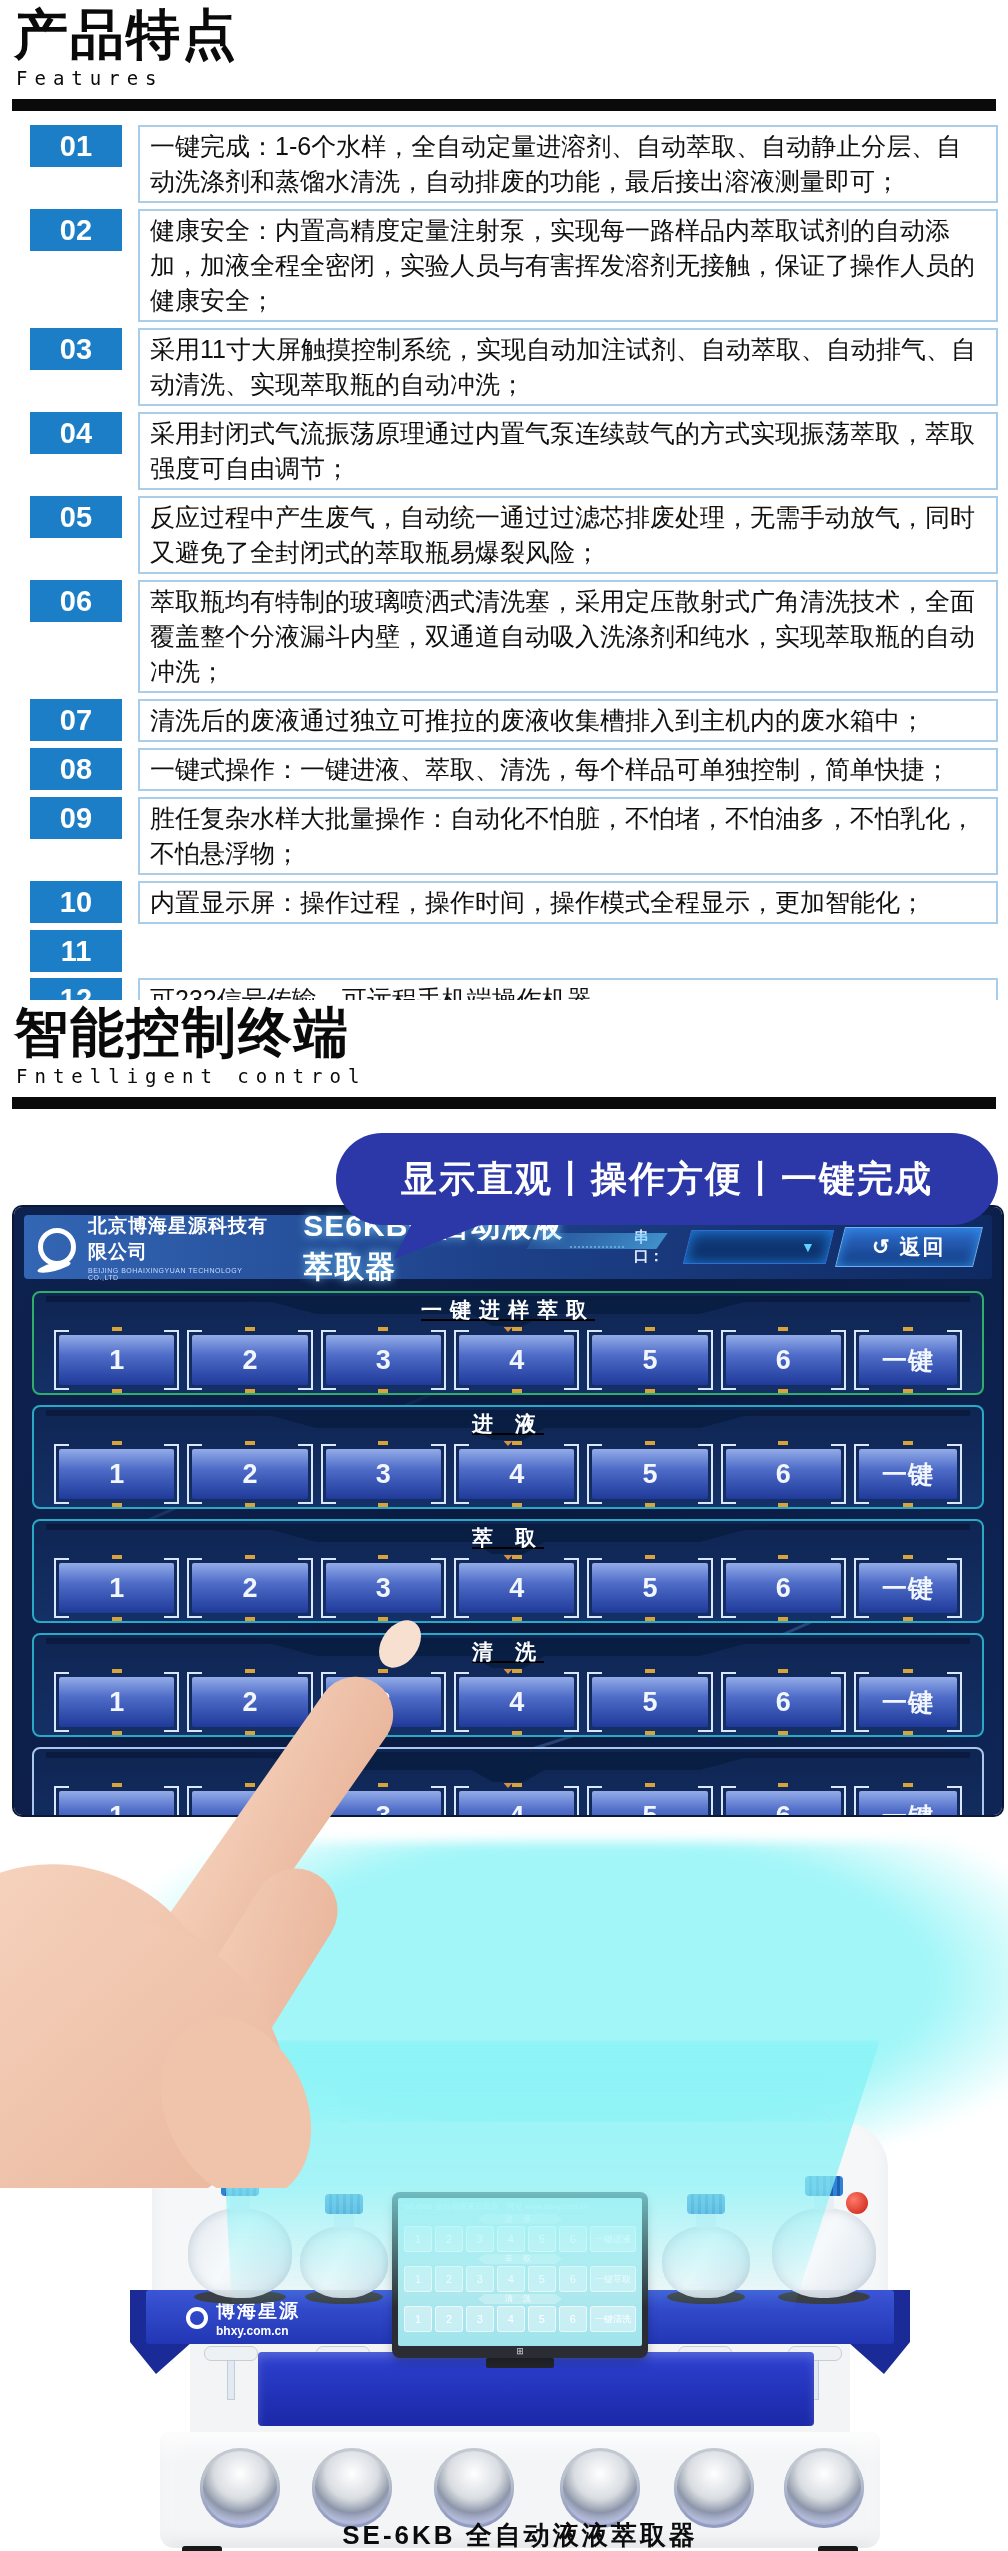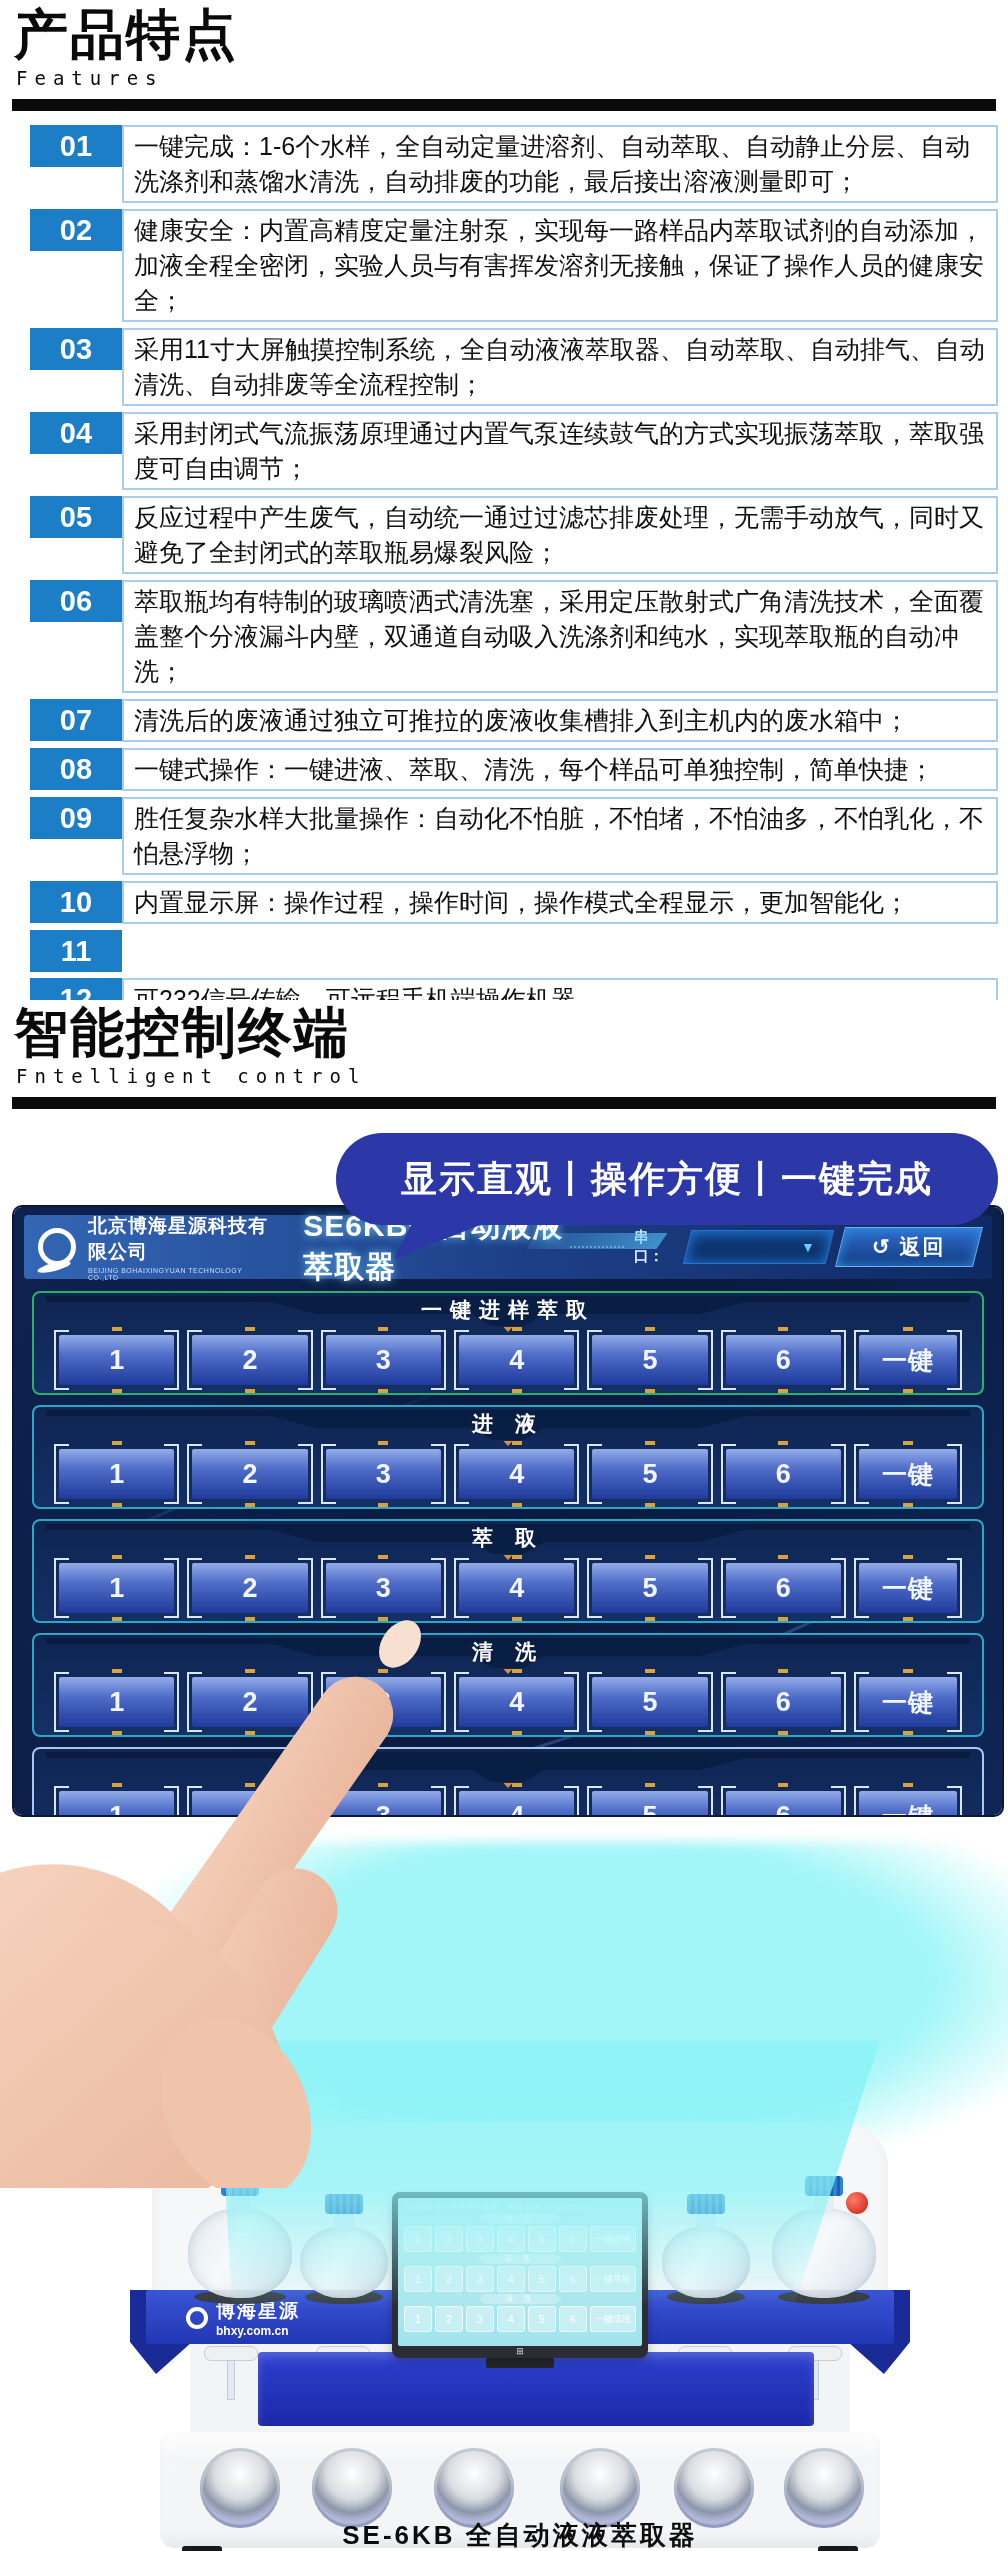--- a/index.html
+++ b/index.html
@@ -4,21 +4,21 @@
 <style>
   html,body{margin:0;padding:0;background:#fff;}
   .page{position:relative;width:1008px;height:2551px;background:#ffffff;overflow:hidden;
         font-family:"Liberation Sans",sans-serif;}
 
   
   .features{position:absolute;left:0;top:0;width:1008px;height:1000px;overflow:hidden;}
   .sec-title{margin:6px 0 0 14px;font-weight:bold;font-size:54px;line-height:1.05;color:#0a0a0a;letter-spacing:2px;}
   .sec-sub{margin:4px 0 0 16px;font-family:"DejaVu Sans Mono",monospace;font-size:19px;letter-spacing:7px;color:#0a0a0a;}
   .sec-rule{height:12px;background:#0a0a0a;margin:10px 12px 14px 12px;}
-  .feat-row{display:flex;margin:0 10px 6px 30px;align-items:flex-start;}
+  .feat-row{display:flex;gap:16px;margin:0 10px 6px 30px;align-items:flex-start;}
   .feat-num{flex:0 0 92px;height:42px;background:#1b7ec6;color:#fff;font-weight:bold;font-size:29px;line-height:42px;text-align:center;}
   .feat-text{flex:1;border:2px solid #aacdea;background:#fff;padding:2px 10px;font-size:25px;line-height:35px;color:#101010;}
 
   
   .control-head{position:absolute;left:0;top:998px;width:1008px;}
 
   
   .bubble{position:absolute;left:336px;top:1133px;width:662px;height:92px;background:#2c38a8;border-radius:46px;
           display:flex;align-items:center;justify-content:center;z-index:22;}
   .bubble-text{color:#fff;font-weight:bold;font-size:36px;letter-spacing:2px;}
@@ -54,21 +54,21 @@
           position:relative;display:flex;align-items:center;justify-content:flex-end;padding-right:14px;box-sizing:border-box;}
   .dropdown .arr{color:#5fd0ff;font-size:14px;transform:skewX(14deg);}
   .back-btn{width:142px;height:38px;background:linear-gradient(180deg,#2f6fd0,#123a80);
           border:1px solid #6fb0f0;box-shadow:inset 0 0 12px #2f8fe8;transform:skewX(-14deg);
           display:flex;align-items:center;justify-content:center;}
   .back-btn .bb{transform:skewX(14deg);color:#fff;font-weight:bold;font-size:21px;letter-spacing:2px;}
 
   .panels{position:absolute;left:18px;right:18px;top:84px;bottom:10px;display:flex;flex-direction:column;gap:10px;}
   .panel{flex:1;border:2px solid #2aa9c4;border-radius:8px;background:linear-gradient(180deg,#0f2552,#143066);
          position:relative;padding:3px 12px 8px;box-sizing:border-box;}
-  .panel-head{height:32px;position:relative;text-align:center;}
+  .panel-head{height:32px;position:relative;text-align:center;text-decoration:underline;}
   .ph-trap{position:absolute;left:22%;right:22%;top:0;height:30px;background:#0a1d42;opacity:.95;
          clip-path:polygon(0 0,100% 0,87% 60%,57% 60%,53% 100%,47% 100%,43% 60%,13% 60%);}
   .ph-line{position:absolute;left:0;right:0;top:0;height:6px;background:rgba(10,25,60,.8);}
   .ph-label{position:relative;color:#fff;font-weight:bold;font-size:21px;line-height:28px;letter-spacing:8px;}
   .ph-tick{position:absolute;left:50%;top:31px;width:9px;height:5px;background:#d98f3c;transform:translateX(-50%);
          clip-path:polygon(50% 100%,0 0,100% 0);}
   .panel-btns{display:flex;margin-top:7px;padding:0 4px;}
   .tbtn{flex:1;height:50px;margin:0 9px;position:relative;border-radius:2px;cursor:pointer;
         background:linear-gradient(180deg,#93ace8 0%,#4f6cc8 40%,#1f3a9a 100%);
         display:flex;align-items:center;justify-content:center;color:#f2f6ff;font-weight:bold;font-size:27px;}
@@ -160,21 +160,21 @@
     <div class="feat-text">一键完成：1-6个水样，全自动定量进溶剂、自动萃取、自动静止分层、自动洗涤剂和蒸馏水清洗，自动排废的功能，最后接出溶液测量即可；</div>
   </div>
 
   <div class="feat-row">
     <div class="feat-num">02</div>
     <div class="feat-text">健康安全：内置高精度定量注射泵，实现每一路样品内萃取试剂的自动添加，加液全程全密闭，实验人员与有害挥发溶剂无接触，保证了操作人员的健康安全；</div>
   </div>
 
   <div class="feat-row">
     <div class="feat-num">03</div>
-    <div class="feat-text">采用11寸大屏触摸控制系统，全自动液液萃取器、自动萃取、自动排气、自动清洗、自动排废等全流程控制；</div>
+    <div class="feat-text">采用11寸大屏触摸控制系统，实现自动加注试剂、自动萃取、自动排气、自动清洗、实现萃取瓶的自动冲洗；</div>
   </div>
 
   <div class="feat-row">
     <div class="feat-num">04</div>
     <div class="feat-text">采用封闭式气流振荡原理通过内置气泵连续鼓气的方式实现振荡萃取，萃取强度可自由调节；</div>
   </div>
 
   <div class="feat-row">
     <div class="feat-num">05</div>
     <div class="feat-text">反应过程中产生废气，自动统一通过过滤芯排废处理，无需手动放气，同时又避免了全封闭式的萃取瓶易爆裂风险；</div>

